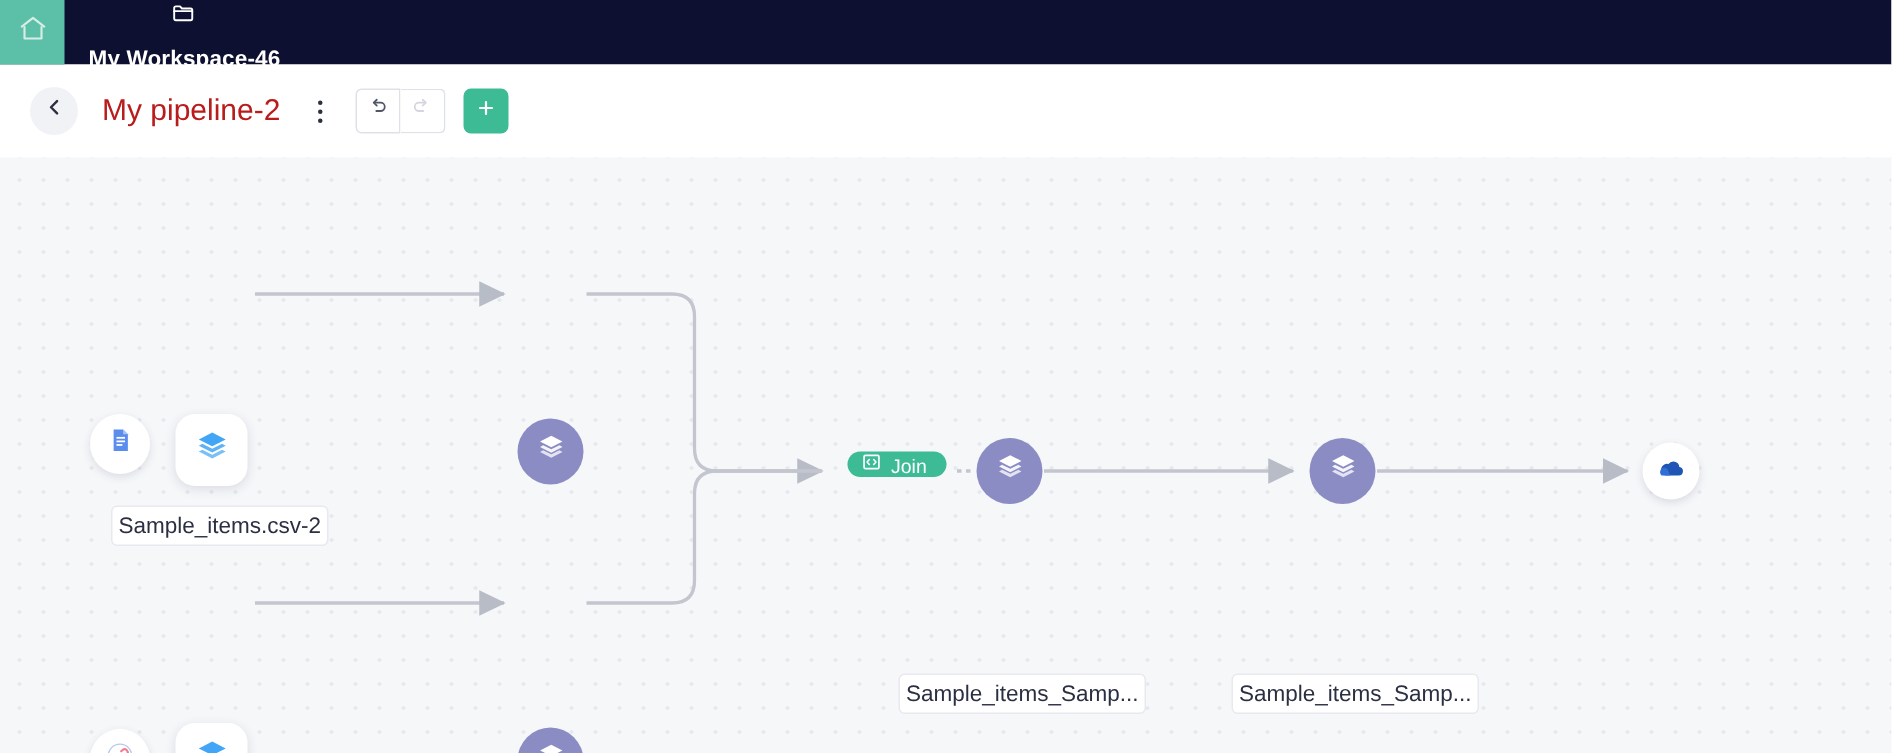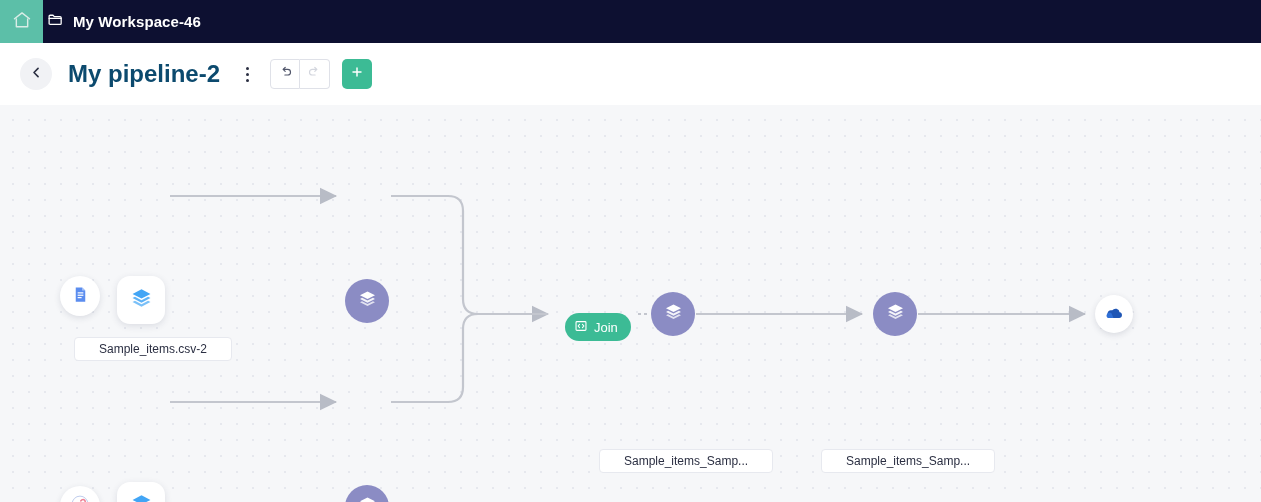--- a/index.html
+++ b/index.html
@@ -17,43 +17,44 @@
     display: flex; align-items: stretch;
   }
   .home-btn {
     width: 43px; height: 43px;
     background: #5cbfa8;
     display: flex; align-items: center; justify-content: center;
     cursor: pointer;
   }
   .ws-crumb {
     display: flex; align-items: center; gap: 9px;
-    padding-left: 4px;
+    padding-left: 16px;
+    flex-direction: column;
   }
   .ws-title {
     color: #ffffff; font-size: 15px; font-weight: bold;
     letter-spacing: .1px;
   }
 
   
   .subbar {
     height: 62px; width: 100%;
     background: #ffffff;
     display: flex; align-items: center;
     padding-left: 20px; gap: 0;
   }
   .back-btn {
     width: 32px; height: 32px; border-radius: 50%;
     background: #f1f2f5;
     display: flex; align-items: center; justify-content: center;
     cursor: pointer; flex: none;
   }
   .pipe-title {
-    font-size: 24px; color: #0c4a6e;
-    margin-left: 16px; white-space: nowrap; font-weight: bold;
+    font-size: 20px; color: #b91c1c;
+    margin-left: 16px; white-space: nowrap;
   }
   .kebab {
     width: 26px; height: 30px; margin-left: 14px;
     display: flex; flex-direction: column; align-items: center;
     justify-content: center; gap: 3px; cursor: pointer; flex: none;
   }
   .kebab i { width: 3px; height: 3px; border-radius: 50%; background: #2b2f42; display:block; }
   .ur-group {
     display: flex; margin-left: 10px; flex: none;
   }
@@ -109,35 +110,34 @@
     cursor: pointer;
   }
   .cloud-circ {
     width: 38px; height: 38px; border-radius: 50%;
     background: #ffffff;
     box-shadow: 0 2px 6px rgba(40,48,80,.14);
     display: flex; align-items: center; justify-content: center;
     cursor: pointer;
   }
   .join-pill {
-    height: 28px; border-radius: 14px;
+    height: 17px; border-radius: 14px;
     background: #3cbb95; color: #fff;
-    display: flex; align-items: center; gap: 6px;
+    display: flex; align-items: flex-end; gap: 6px;
     padding: 0 13px 0 9px;
     font-size: 13px; cursor: pointer;
     white-space: nowrap;
-    margin-top: 12px;
   }
   .lbl {
     position: absolute;
     background: #ffffff;
     border: 1px solid #e7e9ef;
     border-radius: 4px;
-    font-size: 12px; color: #2b2f42;
-    padding: 4px 24px;
+    font-size: 15px; color: #2b2f42;
+    padding: 4px 4px;
     white-space: nowrap;
     cursor: pointer;
   }
 </style>
 </head>
 <body>
 
 <div class="topbar">
   <div class="home-btn">
     <span>

